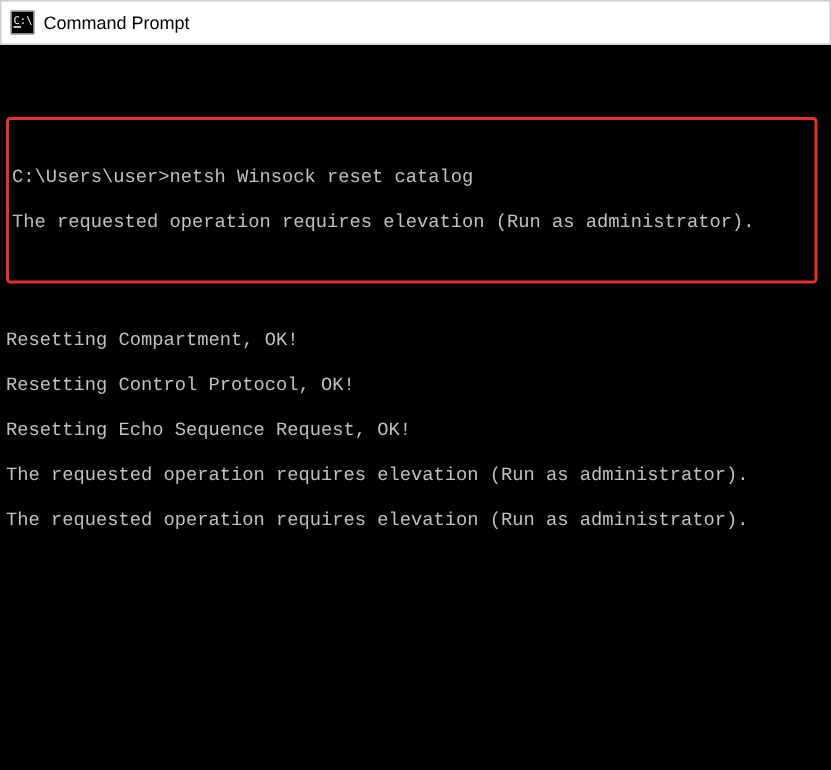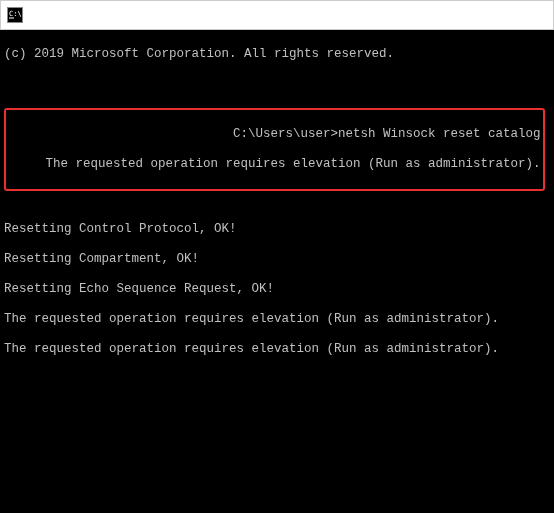--- a/index.html
+++ b/index.html
@@ -50,51 +50,50 @@
       height: calc(100% - 30px);
       overflow: hidden;
     }
     .line {
       display: block;
       min-height: 15px;
     }
     .highlight-box {
       border: 2.5px solid #e83030;
       border-radius: 3px;
-      padding: 2px 2px;
+      padding: 16px 2px;
       margin: 1px 0;
       display: inline-block;
       width: 99%;
-      text-align: right;
     }
   </style>
 </head>
 <body>
 
 <div class="titlebar">
   <span class="titlebar-icon">
     <svg viewBox="0 0 16 16">
       <rect x="0" y="0" width="16" height="16" fill="#000"></rect>
       <rect x="0.5" y="0.5" width="15" height="15" fill="none" stroke="#888" stroke-width="1"></rect>
       <text x="2" y="9" fill="#fff" font-size="7" font-family="monospace">C:\</text>
       <rect x="2" y="10.5" width="5" height="1" fill="#fff"></rect>
     </svg>
   </span>
+  <span>Command Prompt</span>
 </div>
 
 <div class="terminal">
-<span class="line">(c) 2019 Microsoft Corporation. All rights reserved.</span>
 <span class="line"></span>
 <div class="highlight-box">
 <span class="line">C:\Users\user&gt;netsh Winsock reset catalog</span>
 <span class="line">The requested operation requires elevation (Run as administrator).</span>
 </div>
 <span class="line"></span>
+<span class="line">Resetting Compartment, OK!</span>
 <span class="line">Resetting Control Protocol, OK!</span>
-<span class="line">Resetting Compartment, OK!</span>
 <span class="line">Resetting Echo Sequence Request, OK!</span>
 <span class="line">The requested operation requires elevation (Run as administrator).</span>
 <span class="line">The requested operation requires elevation (Run as administrator).</span>
 
 
 
 
 
 
 

